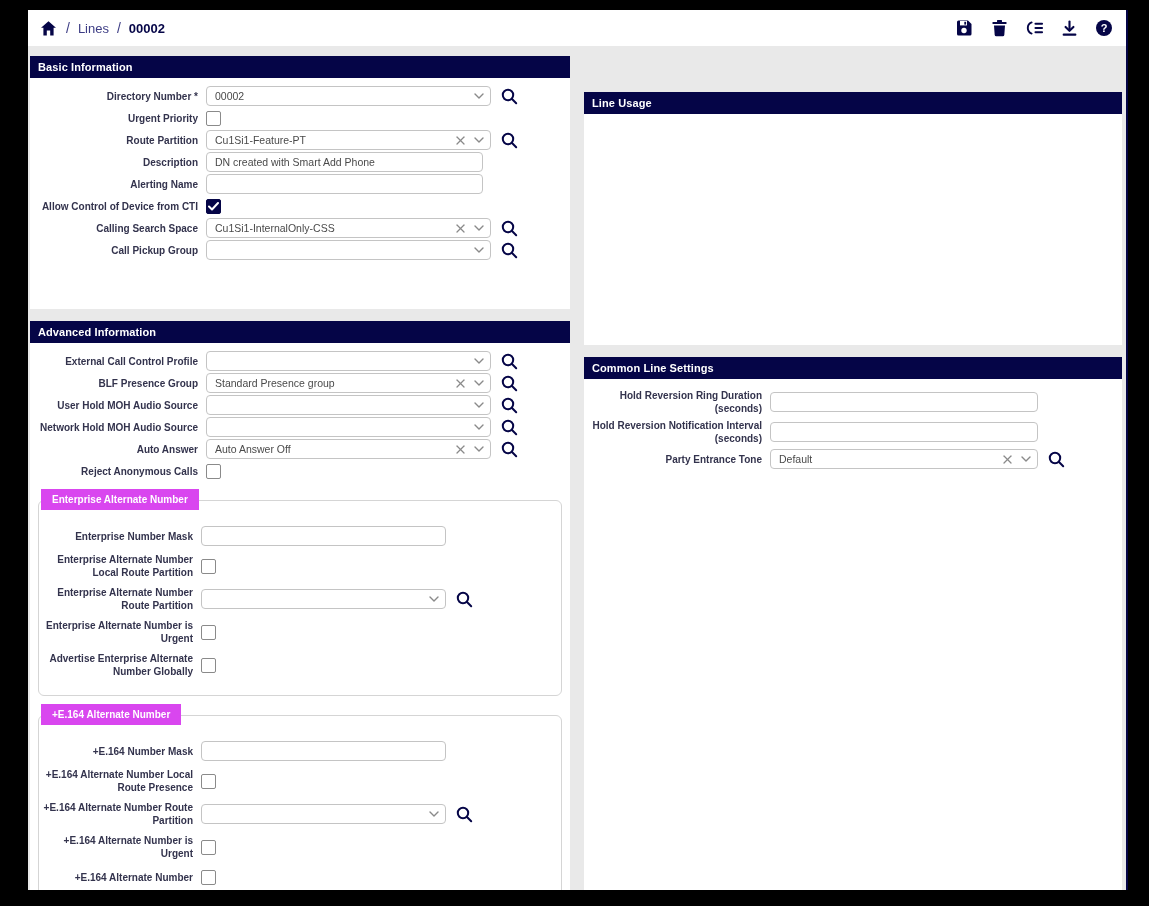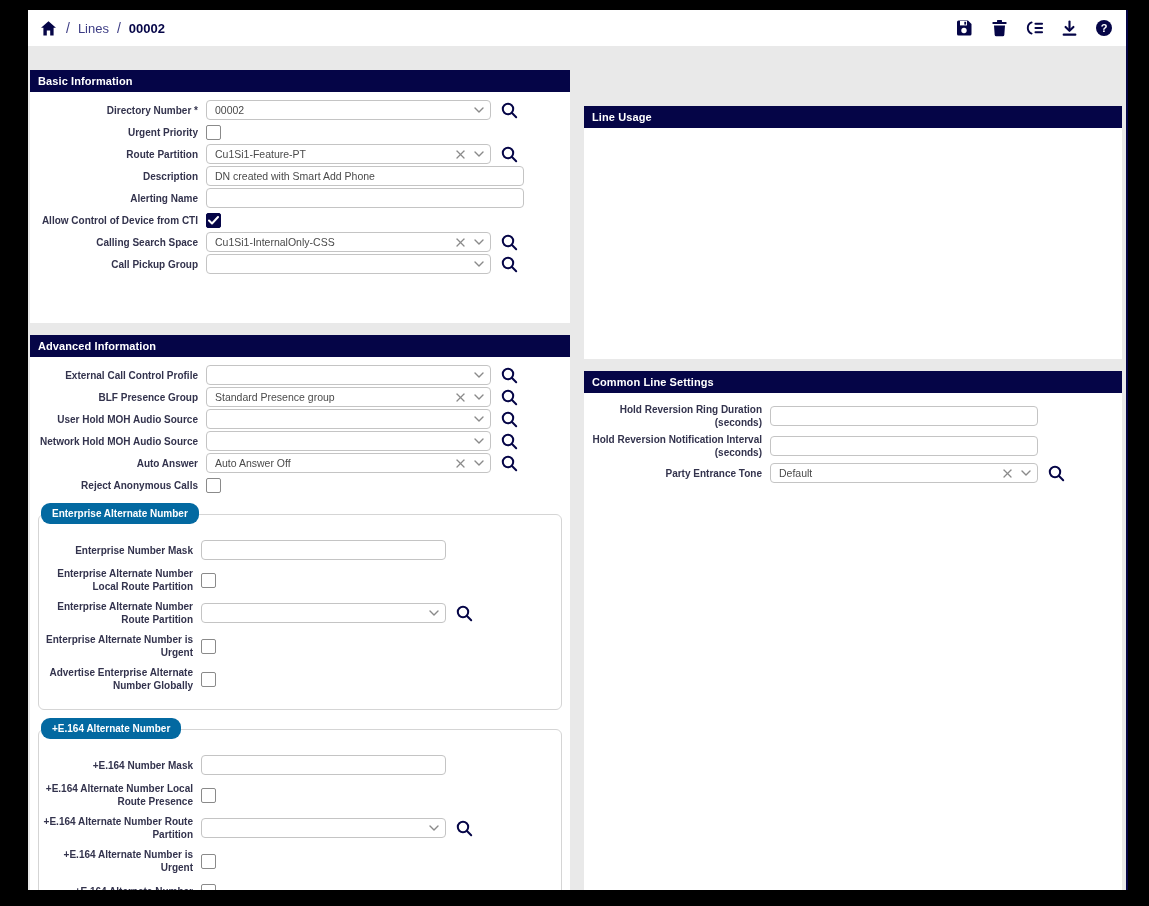--- a/index.html
+++ b/index.html
@@ -9,49 +9,49 @@
   
   .topbar{height:36px;background:#fff;display:flex;align-items:center;justify-content:space-between;
     padding:0 12px 0 10px;box-sizing:border-box;}
   .breadcrumb{display:flex;align-items:center;gap:8px;font-size:13px;color:#3d3d85;}
   .breadcrumb .sep{color:#3d3d85;font-size:14px;}
   .breadcrumb .crumb{color:#3d3d85;}
   .breadcrumb .current{color:#050547;font-weight:bold;}
   .toolbar{display:flex;align-items:center;gap:15px;}
   .tbtn{width:20px;height:20px;display:flex;align-items:center;justify-content:center;cursor:pointer;}
   
-  .content{display:flex;height:calc(100% - 36px);box-sizing:border-box;padding:24px 4px 0 2px;}
+  .content{display:flex;height:calc(100% - 36px);box-sizing:border-box;padding:10px 4px 0 2px;}
   .col{display:flex;flex-direction:column;overflow:hidden;}
   .col.left{width:540px;}
   .col.right{flex:1;margin-left:14px;margin-top:36px;}
   .panel{background:#fff;display:flex;flex-direction:column;overflow:hidden;}
   .panel.fixed-top{height:253px;margin-bottom:12px;flex:none;}
   .panel.grow{flex:1;}
   .panel-header{background:#050547;color:#fff;font-size:11px;font-weight:bold;
     padding:5px 8px;flex:none;letter-spacing:.1px;}
   .panel-body{flex:1;padding:6px 6px 4px 6px;overflow:hidden;}
   
   .row{display:grid;grid-template-columns:162px 1fr;gap:8px;align-items:center;margin:2px 0;min-height:20px;}
   .lbl{text-align:right;font-weight:bold;font-size:10px;color:#33334d;line-height:1.3;}
   .ctrl{display:flex;align-items:center;}
   .combo,.txt{height:20px;border:1px solid #c4c4c4;border-radius:4px;background:#fff;
     box-sizing:border-box;font-size:10.5px;color:#4a4a4a;}
   .combo{display:flex;align-items:center;padding:0 6px 0 8px;width:285px;cursor:pointer;}
   .combo .val{flex:1;white-space:nowrap;overflow:hidden;}
   .combo .clear{display:flex;align-items:center;margin-right:9px;cursor:pointer;}
-  .txt{width:318px;padding:0 8px;outline:none;font-family:"Liberation Sans",sans-serif;}
+  .txt{width:277px;padding:0 8px;outline:none;font-family:"Liberation Sans",sans-serif;}
   .lookup{margin-left:10px;display:flex;align-items:center;cursor:pointer;}
   .checkbox{width:15px;height:15px;border:1.5px solid #8a8a8a;border-radius:2px;background:#fff;
     box-sizing:border-box;cursor:pointer;display:flex;align-items:center;justify-content:center;}
   .checkbox.checked{background:#050547;border-color:#050547;}
   
   .fieldset{position:relative;border:1px solid #d5d5d5;border-radius:6px;margin:19px 2px 4px 2px;
     padding:18px 8px 10px 4px;}
-  .fieldset-badge{position:absolute;top:-12px;left:2px;background:#0369a1;color:#fff;
-    font-size:10px;font-weight:bold;padding:5px 11px;border-radius:9px;white-space:nowrap;}
+  .fieldset-badge{position:absolute;top:-12px;left:2px;background:#d946ef;color:#fff;
+    font-size:10px;font-weight:bold;padding:5px 11px;border-radius:0;white-space:nowrap;}
   .fieldset .row{grid-template-columns:150px 1fr;margin:7px 0;}
   .fieldset .combo,.fieldset .txt{width:245px;}
   
   .col.right .row{grid-template-columns:172px 1fr;margin:4px 0;}
   .col.right .combo,.col.right .txt{width:268px;}
 </style>
 </head>
 <body>
 
 <div class="app">

